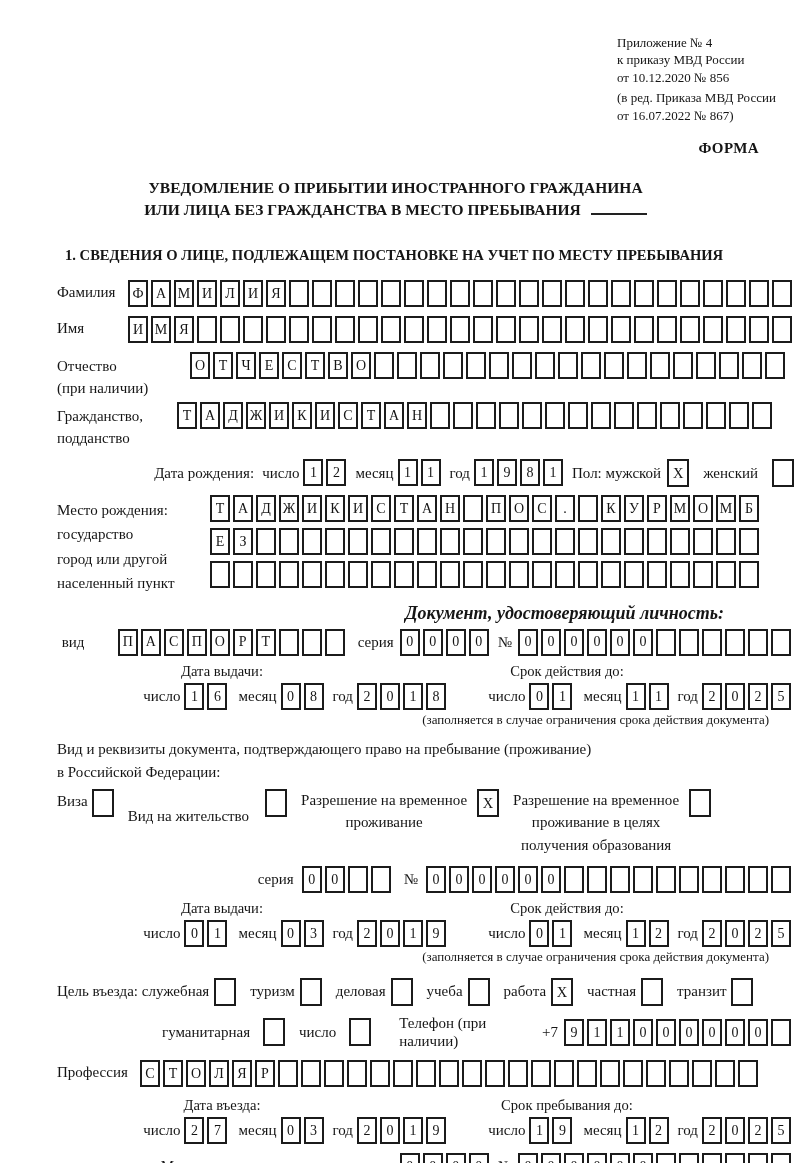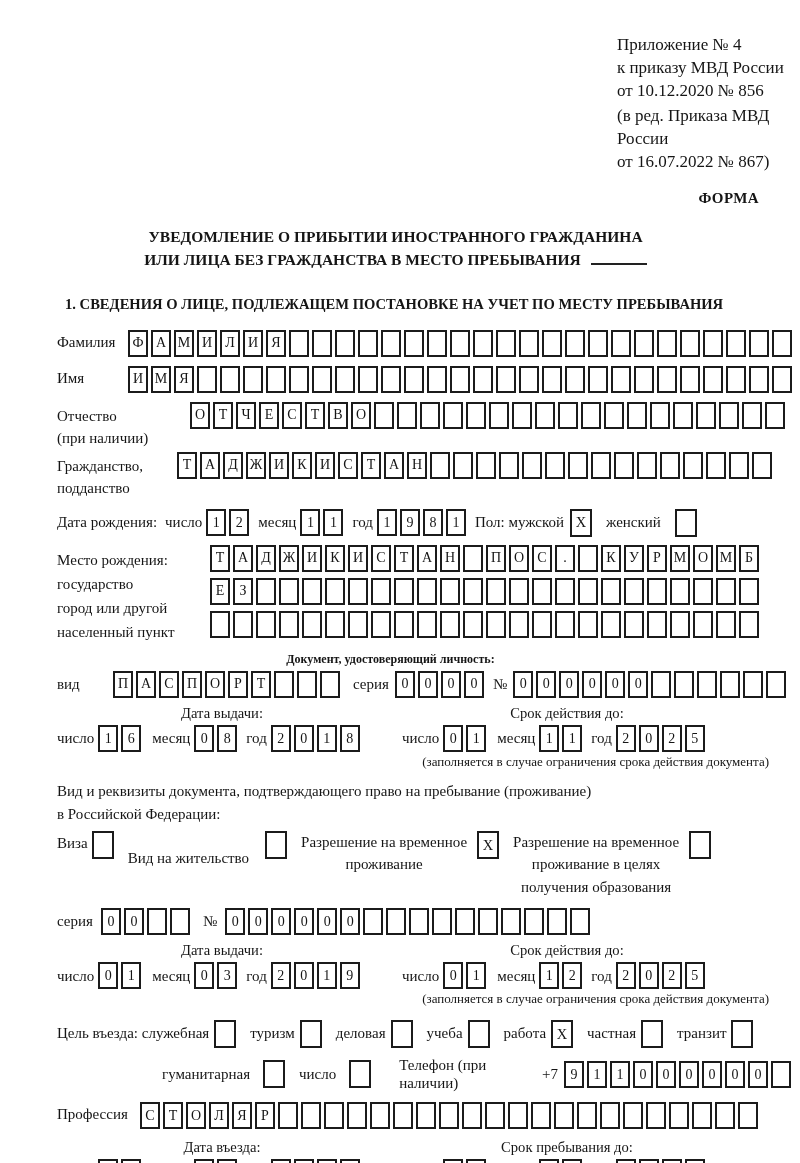--- a/index.html
+++ b/index.html
@@ -4,21 +4,21 @@
 <style>
   html,body{margin:0;padding:0;background:#e8e8e8;}
   .page{
     position:relative;width:800px;min-height:1163px;margin:0 auto;
     background:#ffffff;color:#151515;box-sizing:border-box;
     padding:34px 6px 18px 57px;
     font-family:"Liberation Serif","DejaVu Serif",serif;
     font-size:15px;line-height:1.25;
   }
   
-  .hdr{margin-left:560px;font-size:17px;line-height:1.34;}
+  .hdr{margin-left:560px;font-size:13px;line-height:1.34;}
   .hdr .amend{margin-top:3px;}
   .forma{margin:15px 35px 0 0;text-align:right;font-weight:bold;font-size:15px;letter-spacing:.4px;}
   
   .title{margin:19px 60px 0 0;text-align:center;font-weight:bold;font-size:15.5px;line-height:1.45;}
   .title .uline{display:inline-block;width:56px;border-bottom:2px solid #222;height:13px;margin-left:10px;}
   .section{margin:24px 0 12px 8px;font-weight:bold;font-size:14.6px;}
   
   .frow{display:flex;align-items:flex-start;margin-top:5px;}
   .flabel{flex:none;padding-top:3px;}
   .cellcol{display:flex;flex-direction:column;}
@@ -27,25 +27,25 @@
     flex:none;width:16px;height:23px;border:2px solid #1b1b1b;margin-right:3px;
     display:flex;align-items:center;justify-content:center;
     font-size:14px;background:#fff;
   }
   .cb{
     flex:none;width:18px;height:24px;border:2px solid #1b1b1b;
     display:flex;align-items:center;justify-content:center;font-size:14.5px;background:#fff;
   }
   .inline{display:flex;align-items:center;}
   .gap6{margin-left:6px;} .gap8{margin-left:8px;} .gap10{margin-left:10px;} .gap14{margin-left:14px;}
-  .center-head{font-weight:bold;text-align:center;margin:7px 70px 4px 0;font-size:12px;}
+  .center-head{font-weight:bold;text-align:right;margin:7px 70px 4px 0;font-size:18px;font-style:italic;}
   
   .dhdr-row{display:flex;margin-top:6px;}
   .dhdr{text-align:center;font-size:14.6px;}
-  .dline{display:flex;align-items:center;margin-top:3px;}
+  .dline{display:flex;align-items:center;margin-top:3px;justify-content:flex-end;}
   .dlabel{margin-right:4px;}
   .note{font-size:13px;text-align:right;margin:2px 25px 0 0;}
   .para{margin-top:10px;line-height:1.55;}
   .permit-row{display:flex;align-items:flex-start;margin-top:4px;}
   .permit-label{text-align:center;line-height:1.5;}
   .purpose-row{display:flex;align-items:center;margin-top:12px;}
   .purpose-row .pl{margin:0 5px 0 14px;}
   .purpose-row .pl0{margin-right:5px;}
 </style>
 </head>

